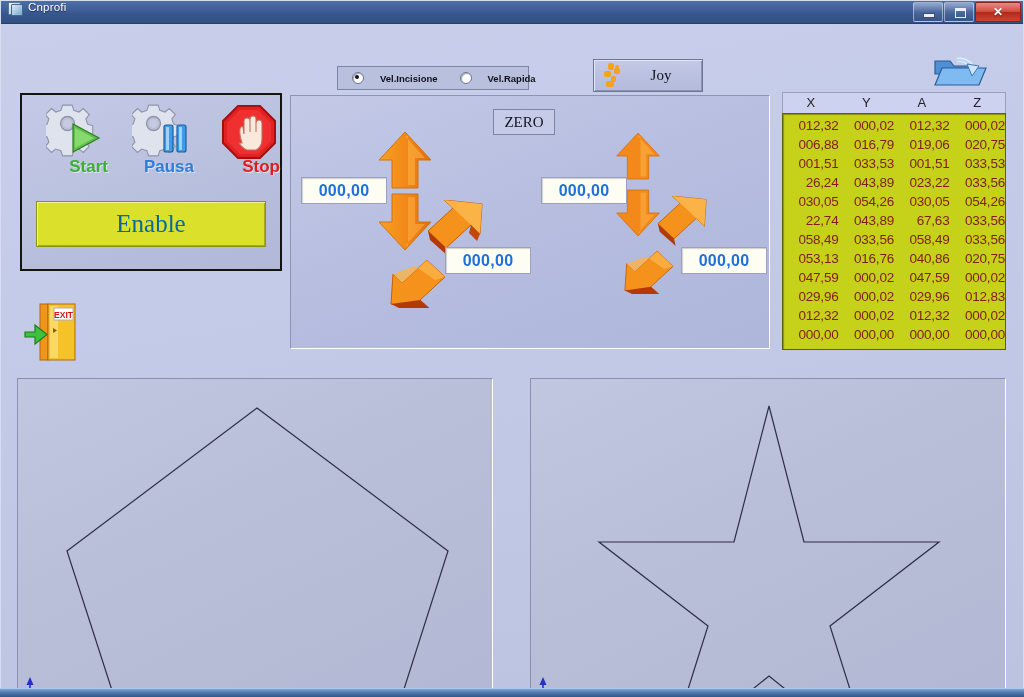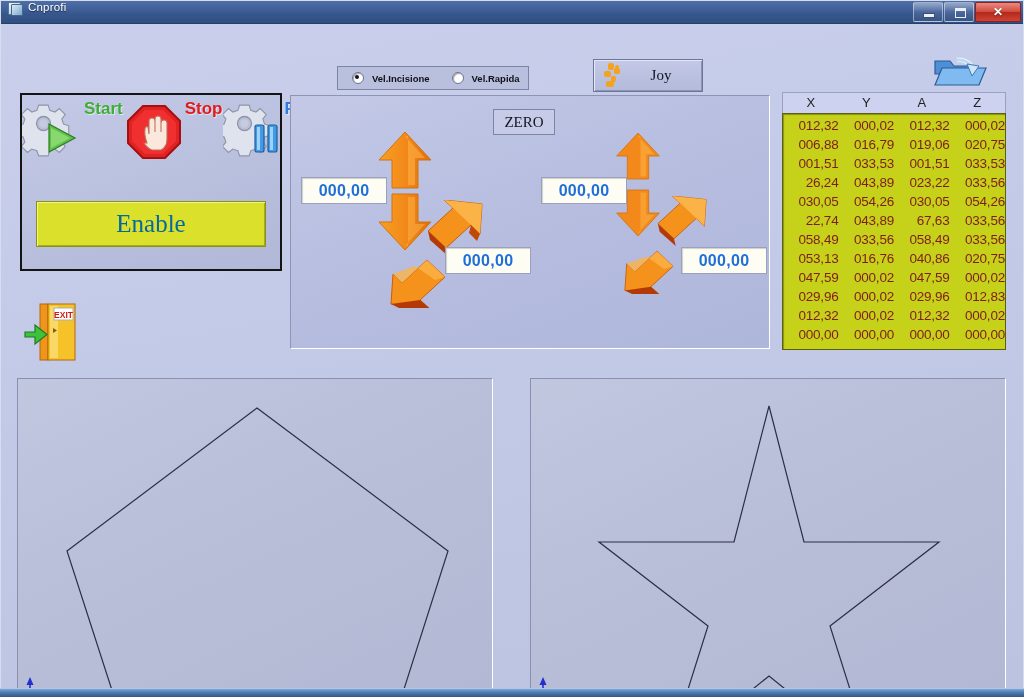--- a/index.html
+++ b/index.html
@@ -89,21 +89,21 @@
   .radio .dot{
     width:10px;height:10px;border-radius:50%;
     background:#fff;border:1px solid #6d7490;
     box-shadow:inset 1px 1px 1px rgba(0,0,0,.35);
     position:relative;flex:none;
   }
   .radio.on .dot:after{
     content:"";position:absolute;left:2px;top:2px;width:4px;height:4px;
     border-radius:50%;background:#11131a;
   }
-  .radio span{font-size:9.5px;color:#101018;margin-left:8px;font-weight:bold;}
+  .radio span{font-size:9.5px;color:#101018;margin-left:16px;font-weight:bold;}
 
   
   .joybtn{
     position:absolute;left:581px;top:35px;width:108px;height:31px;
     background:linear-gradient(180deg,#c3c9e5,#b3badb);
     border:1px solid #6e7596;
     box-shadow:inset 1px 1px 0 #e3e7f6, inset -1px -1px 0 #8d94b4;
     display:flex;align-items:center;cursor:default;margin-left:11px;
   }
   .joy-ico{position:relative;width:28px;height:26px;margin-left:6px;flex:none;}
@@ -119,21 +119,21 @@
   }
 
   
   .cmdpanel{
     position:absolute;left:19px;top:69px;width:258px;height:174px;
     border:2px solid #141414;
     background:linear-gradient(160deg,#c3c9e6,#b9c0de 55%,#b1b8d8);
   }
   .btnrow{position:absolute;left:0;top:8px;width:100%;height:82px;display:flex;}
   .cbtn{
-    flex:1;display:flex;flex-direction:row;align-items:flex-start;cursor:default;
+    flex:1;display:flex;flex-direction:column;align-items:flex-end;cursor:default;
   }
   .cbtn .cap{
     font-size:17px;font-weight:bold;margin-top:-4px;
     font-family:"Liberation Sans",sans-serif;
     text-shadow:1px 1px 0 rgba(255,255,255,.55);
   }
   .cap-start{color:#3fae36;}
   .cap-pausa{color:#2f7ddb;}
   .cap-stop{color:#e01b1b;}
 
@@ -302,45 +302,45 @@
             <svg width="62" height="58" viewBox="0 0 62 58">
               <g stroke="#8f95a8" stroke-width="1.3" fill="#dfe3ee">
                 <path d="M24 6 h11 l2 6 l6 2 l5 -4 l7 7 l-4 5 l2 6 l6 2 v11 l-6 2 l-2 6 l4 5 l-7 7 l-5 -4 l-6 2 l-2 6 h-11 l-2 -6 l-6 -2 l-5 4 l-7 -7 l4 -5 l-2 -6 l-6 -2 v-11 l6 -2 l2 -6 l-4 -5 l7 -7 l5 4 l6 -2 z" transform="translate(-4,-3) scale(0.86)"></path>
               </g>
               <circle cx="21.5" cy="20.5" r="7" fill="#b9c0d6" stroke="#8f95a8" stroke-width="1.3"></circle>
               <circle cx="21.5" cy="20.5" r="4.2" fill="#c6cbe1"></circle>
               <path d="M27 21 l26 14 l-26 14 z" fill="#5ec24a" stroke="#2f7a23" stroke-width="1.2"></path>
               <path d="M29 25 l19 10 l-19 10 z" fill="#86d86f"></path>
             </svg>
             <div class="cap cap-start">Start</div>
-          </div>
-
-          <div class="cbtn">
-            <svg width="62" height="58" viewBox="0 0 62 58">
-              <polygon points="20,3 42,3 57,18 57,40 42,55 20,55 5,40 5,18" fill="#e02222" stroke="#a60f0f" stroke-width="2"></polygon>
-              <polygon points="22,7 40,7 53,20 53,38 40,51 22,51 9,38 9,20" fill="#f03030" stroke="none"></polygon>
-              <path d="M24 40 q-3 -8 -2 -14 q0 -3 3 -2 l1 7 l0 -13 q0 -3 3 -3 q3 0 3 3 l0 11 l0 -13 q0 -3 3 -3 q3 0 3 3 l0 13 l0 -9 q0 -3 3 -3 q3 0 3 3 l0 16 q0 8 -6 11 l-9 0 q-5 -2 -8 -7 z" fill="#fbe8dd" stroke="#c2705a" stroke-width="1.1"></path>
-            </svg>
-            <div class="cap cap-stop">Stop</div>
           </div>
 
           <div class="cbtn">
             <svg width="62" height="58" viewBox="0 0 62 58">
               <g stroke="#8f95a8" stroke-width="1.3" fill="#dfe3ee">
                 <path d="M24 6 h11 l2 6 l6 2 l5 -4 l7 7 l-4 5 l2 6 l6 2 v11 l-6 2 l-2 6 l4 5 l-7 7 l-5 -4 l-6 2 l-2 6 h-11 l-2 -6 l-6 -2 l-5 4 l-7 -7 l4 -5 l-2 -6 l-6 -2 v-11 l6 -2 l2 -6 l-4 -5 l7 -7 l5 4 l6 -2 z" transform="translate(-4,-3) scale(0.86)"></path>
               </g>
               <circle cx="21.5" cy="20.5" r="7" fill="#b9c0d6" stroke="#8f95a8" stroke-width="1.3"></circle>
               <circle cx="21.5" cy="20.5" r="4.2" fill="#c6cbe1"></circle>
               <rect x="32" y="22" width="9" height="27" rx="2" fill="#3f9ae8" stroke="#1f5f9e" stroke-width="1.2"></rect>
               <rect x="34" y="24" width="3" height="23" fill="#9fd2f6"></rect>
               <rect x="45" y="22" width="9" height="27" rx="2" fill="#3f9ae8" stroke="#1f5f9e" stroke-width="1.2"></rect>
               <rect x="47" y="24" width="3" height="23" fill="#9fd2f6"></rect>
             </svg>
             <div class="cap cap-pausa">Pausa</div>
           </div>
+
+          <div class="cbtn">
+            <svg width="62" height="58" viewBox="0 0 62 58">
+              <polygon points="20,3 42,3 57,18 57,40 42,55 20,55 5,40 5,18" fill="#e02222" stroke="#a60f0f" stroke-width="2"></polygon>
+              <polygon points="22,7 40,7 53,20 53,38 40,51 22,51 9,38 9,20" fill="#f03030" stroke="none"></polygon>
+              <path d="M24 40 q-3 -8 -2 -14 q0 -3 3 -2 l1 7 l0 -13 q0 -3 3 -3 q3 0 3 3 l0 11 l0 -13 q0 -3 3 -3 q3 0 3 3 l0 13 l0 -9 q0 -3 3 -3 q3 0 3 3 l0 16 q0 8 -6 11 l-9 0 q-5 -2 -8 -7 z" fill="#fbe8dd" stroke="#c2705a" stroke-width="1.1"></path>
+            </svg>
+            <div class="cap cap-stop">Stop</div>
+          </div>
         </div>
 
         <div class="enable">
           <span>Enable</span>
         </div>
       </div>
 
       <div class="exitbtn">
         <svg width="64" height="62" viewBox="0 0 64 62">
           <rect x="17" y="2" width="8" height="56" fill="#f0951c" stroke="#b2680c" stroke-width="1"></rect>

